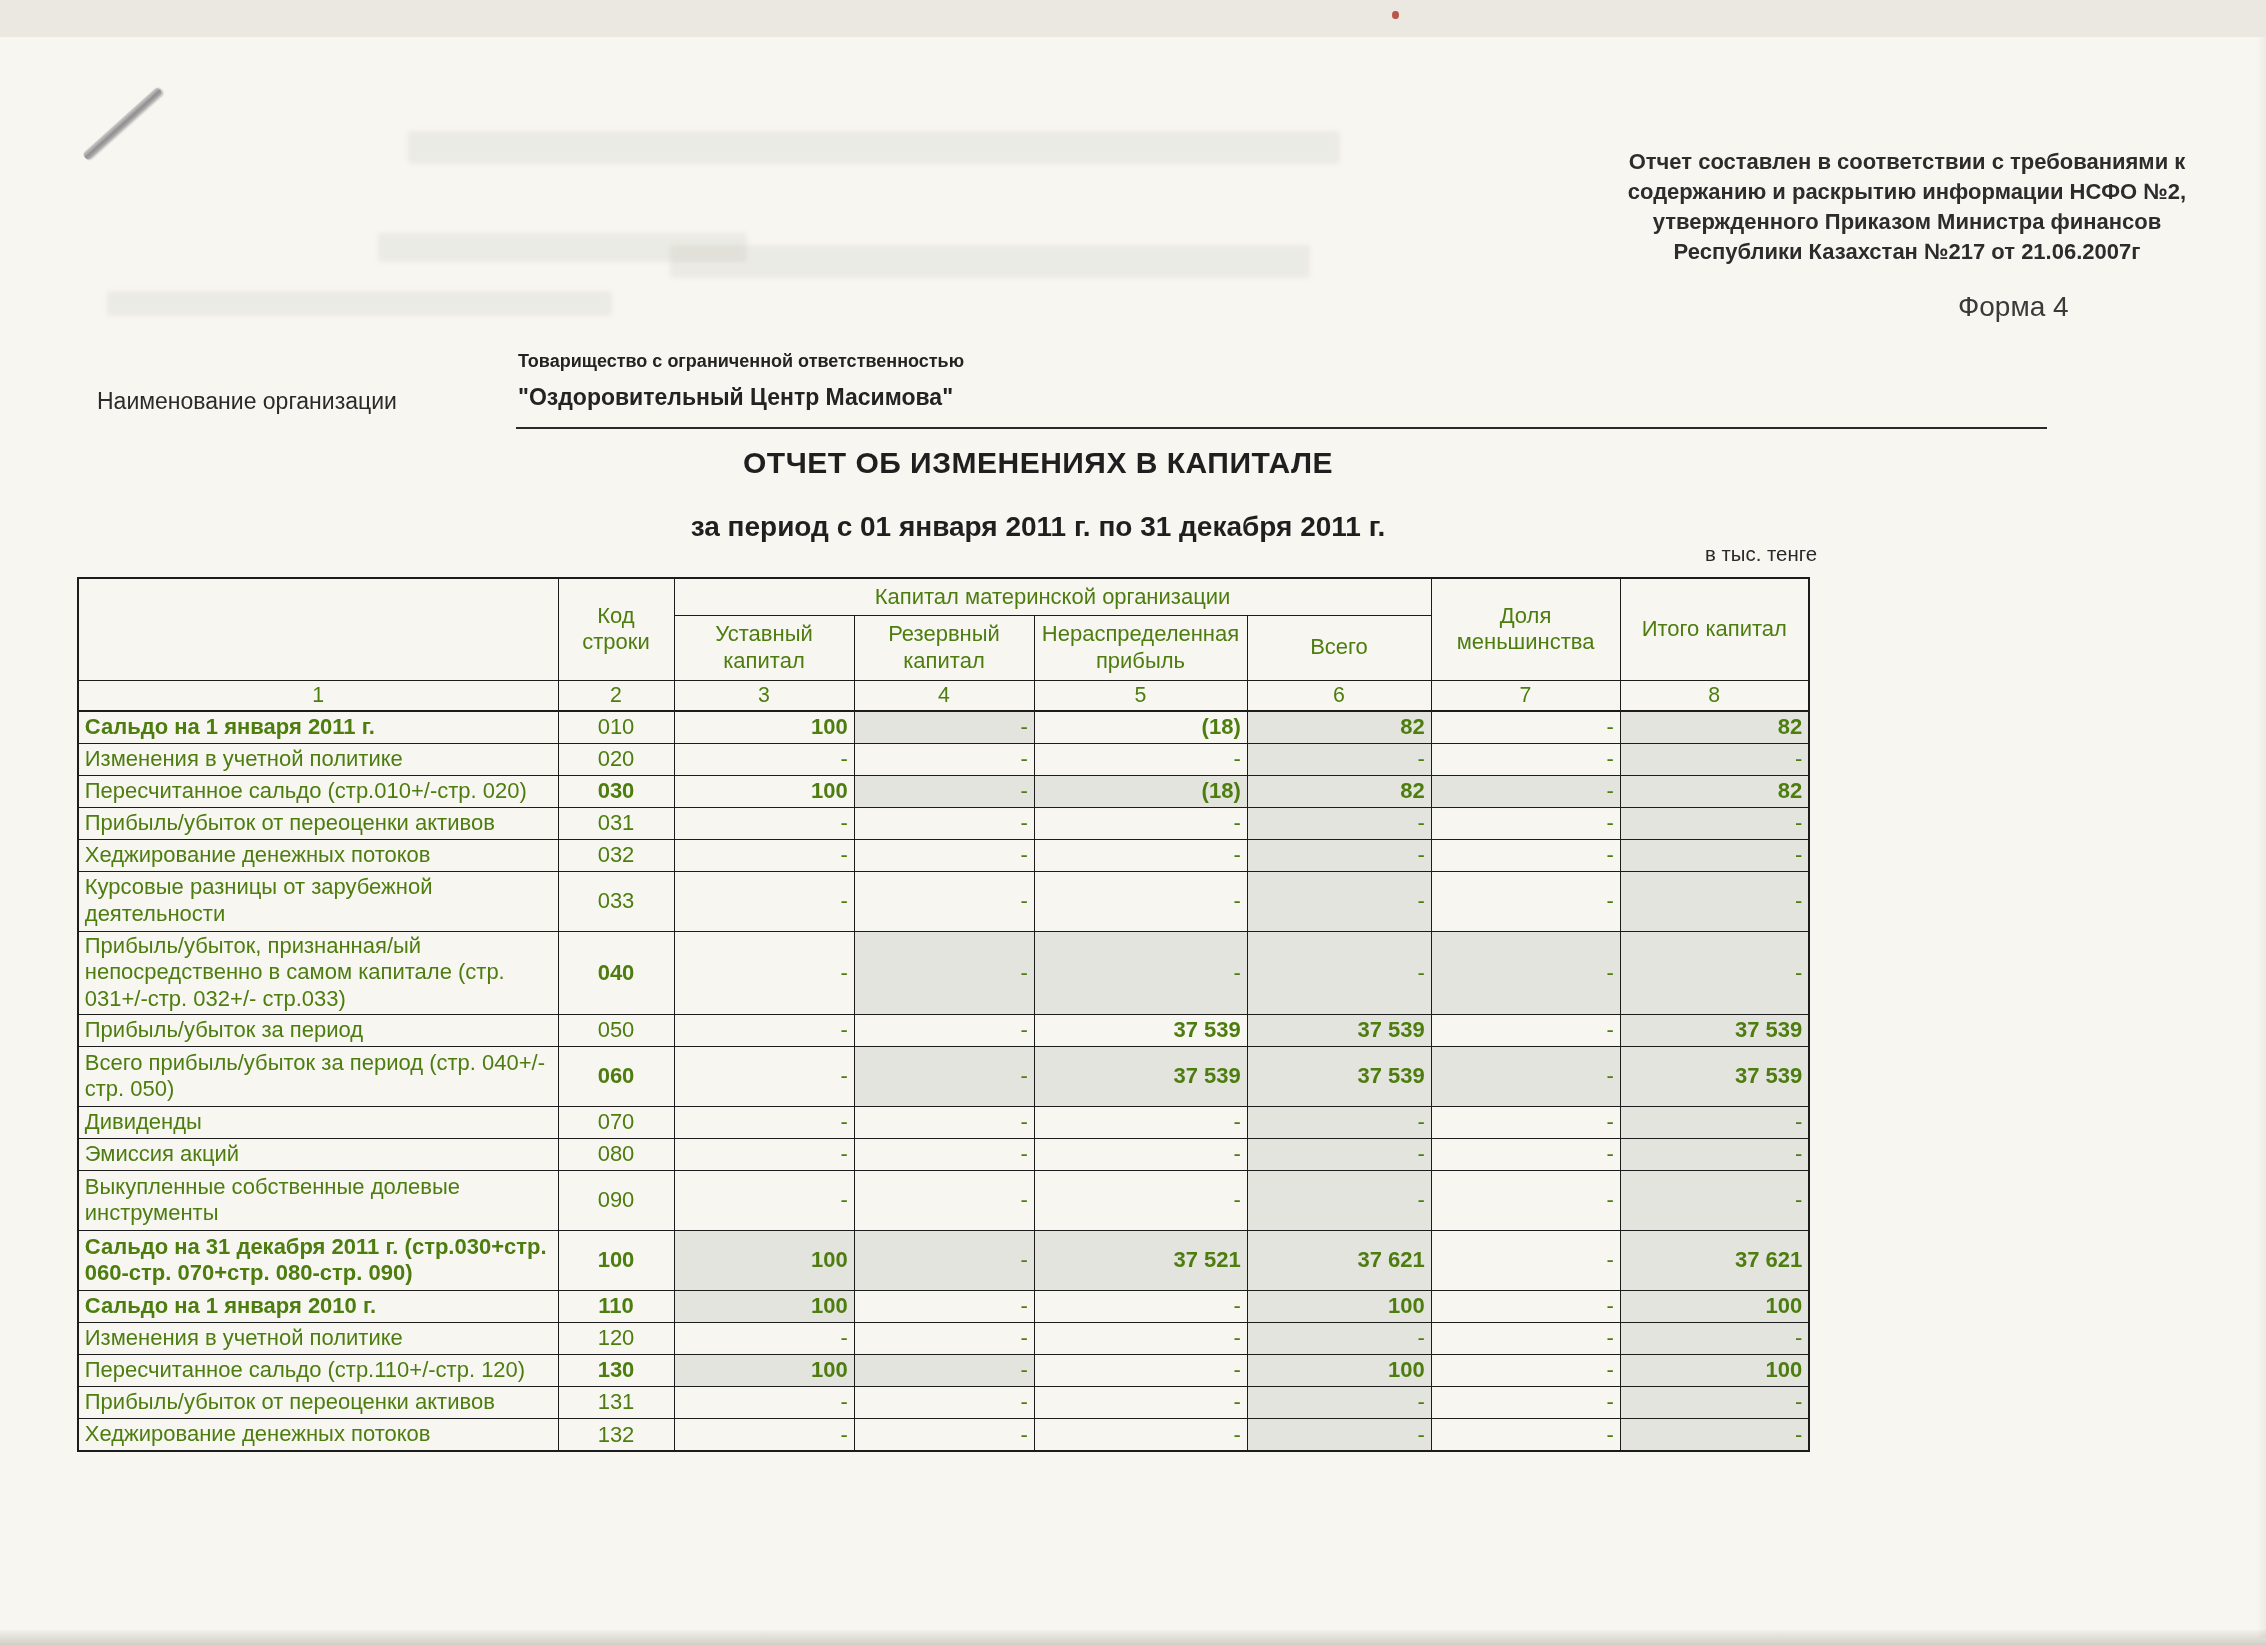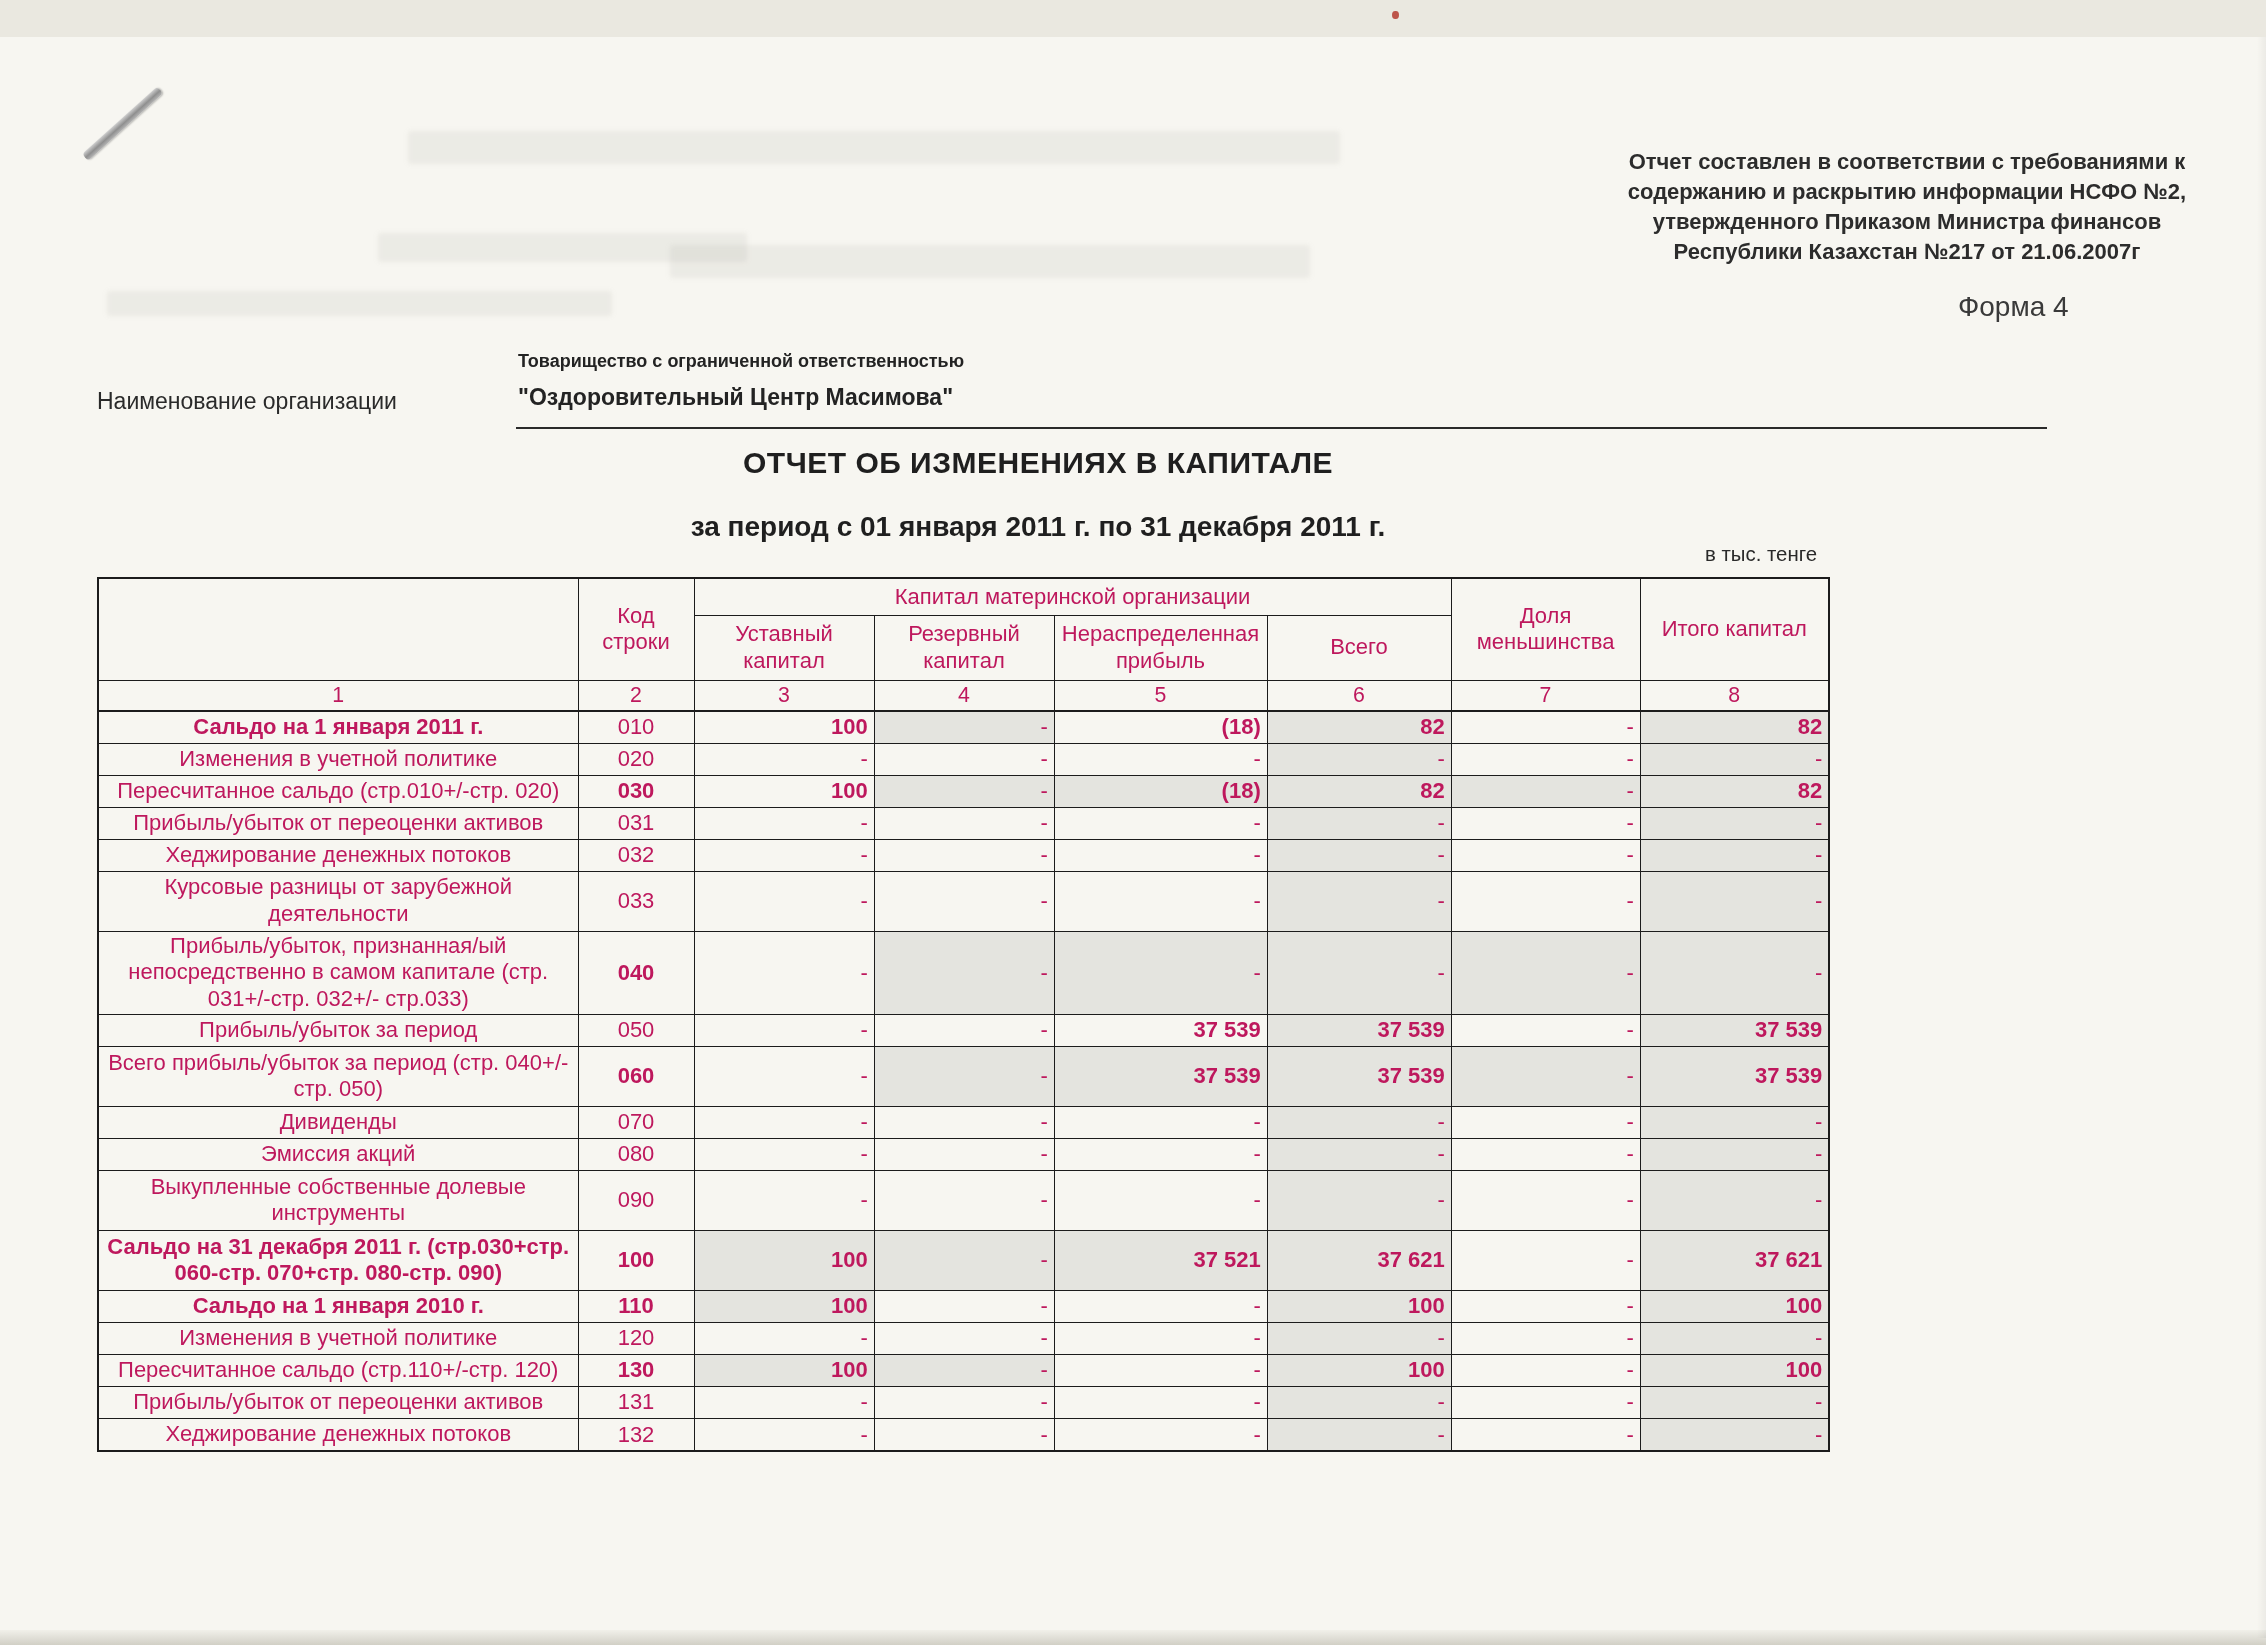--- a/index.html
+++ b/index.html
@@ -62,38 +62,38 @@
   }
   .period{
     position:absolute;left:446px;top:511px;width:1184px;
     text-align:center;font-size:28px;font-weight:bold;color:#1f1f1f;
   }
   .units{
     position:absolute;left:1533px;top:543px;width:284px;
     text-align:right;font-size:20.4px;color:#2a2a2a;
   }
   table.equity{
-    position:absolute;left:97px;top:577px;width:1732px;
+    position:absolute;left:77px;top:577px;width:1732px;
     border-collapse:collapse;table-layout:fixed;
     border:2.9px solid #1c1c1c;
-    font-size:22px;color:#be185d;
+    font-size:22px;color:#4d7c0f;
   }
   table.equity th, table.equity td{
     border:1.9px solid #1c1c1c;
     padding:1px 5.8px;
     overflow:hidden;
   }
   table.equity th{
     font-weight:normal;text-align:center;vertical-align:middle;line-height:1.2;
   }
   tr.hdr1{height:37px;}
   tr.hdr2{height:65px;}
   tr.nums{height:31px;}
   tr.nums td{text-align:center;border-bottom:2.9px solid #1c1c1c;font-size:21.3px;}
-  td.lbl{text-align:center;vertical-align:middle;line-height:1.22;padding-left:6.8px;}
+  td.lbl{text-align:left;vertical-align:middle;line-height:1.22;padding-left:6.8px;}
   td.code{text-align:center;vertical-align:middle;}
   td.val{text-align:right;vertical-align:middle;padding-right:6.8px;}
   .b{font-weight:bold;}
   td.shade{background:rgba(72,72,64,0.10);}
 </style>
 </head>
 <body>
 
 <div class="paper"></div>
 <div class="paper-bottom-edge"></div>

